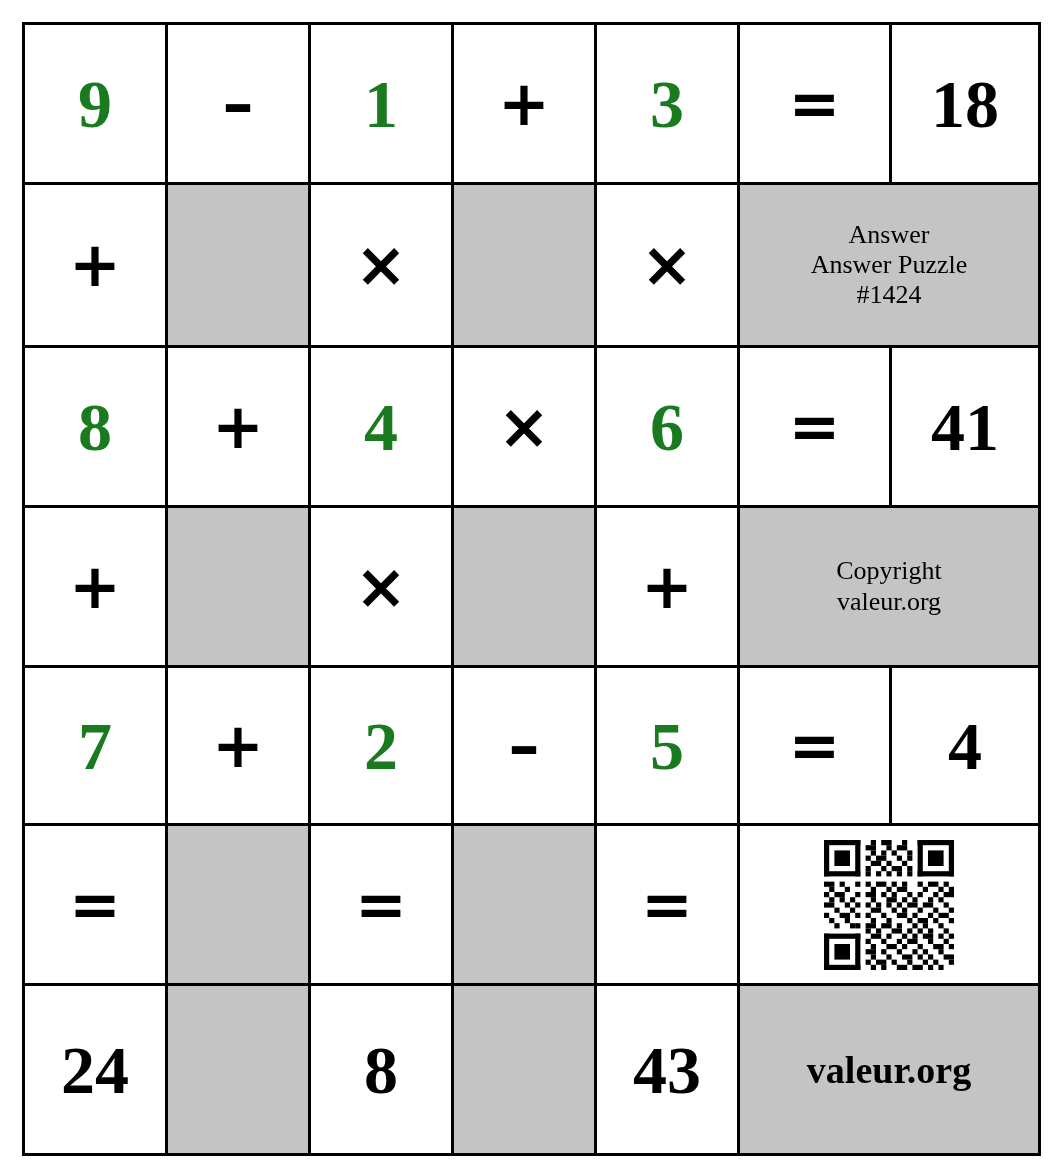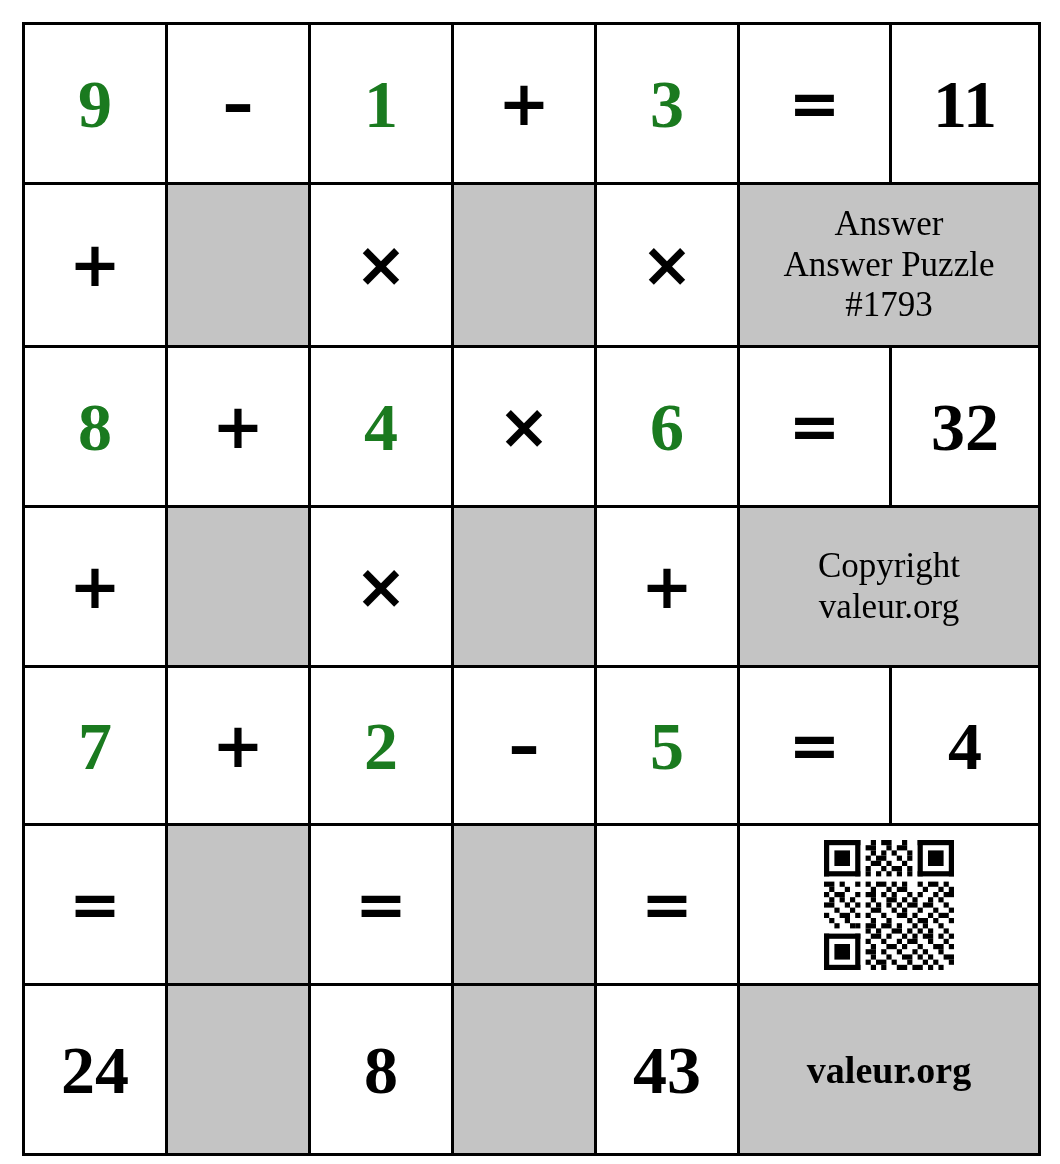--- a/index.html
+++ b/index.html
@@ -68,21 +68,21 @@
     font-family: "DejaVu Sans", sans-serif;
     line-height: 1;
   }
   .op.eq {
     font-size: 62px;
   }
   .gray {
     background: #c4c4c4 !important;
   }
   .note {
-    font-size: 35px;
+    font-size: 26px;
     color: #000000;
     line-height: 1.16;
     padding: 4px 2px;
   }
   .brand {
     font-size: 38px;
     font-weight: bold;
     color: #000000;
   }
   .qr-cell {
@@ -116,46 +116,46 @@
     </colgroup>
     <tbody>
 
       <tr class="r0">
         <td><span class="num green">9</span></td>
         <td><span class="op">–</span></td>
         <td><span class="num green">1</span></td>
         <td><span class="op">+</span></td>
         <td><span class="num green">3</span></td>
         <td><span class="op eq">=</span></td>
-        <td><span class="num">11</span></td>
+        <td><span class="num">18</span></td>
       </tr>
 
       <tr class="r1">
         <td><span class="op">+</span></td>
         <td class="gray"></td>
         <td><span class="op">×</span></td>
         <td class="gray"></td>
         <td><span class="op">×</span></td>
         <td class="gray" colspan="2">
           <div class="note">
             <div>Answer</div>
             <div>Answer Puzzle</div>
-            <div>#1793</div>
+            <div>#1424</div>
           </div>
         </td>
       </tr>
 
       <tr class="r2">
         <td><span class="num green">8</span></td>
         <td><span class="op">+</span></td>
         <td><span class="num green">4</span></td>
         <td><span class="op">×</span></td>
         <td><span class="num green">6</span></td>
         <td><span class="op eq">=</span></td>
-        <td><span class="num">32</span></td>
+        <td><span class="num">41</span></td>
       </tr>
 
       <tr class="r3">
         <td><span class="op">+</span></td>
         <td class="gray"></td>
         <td><span class="op">×</span></td>
         <td class="gray"></td>
         <td><span class="op">+</span></td>
         <td class="gray" colspan="2">
           <div class="note">

